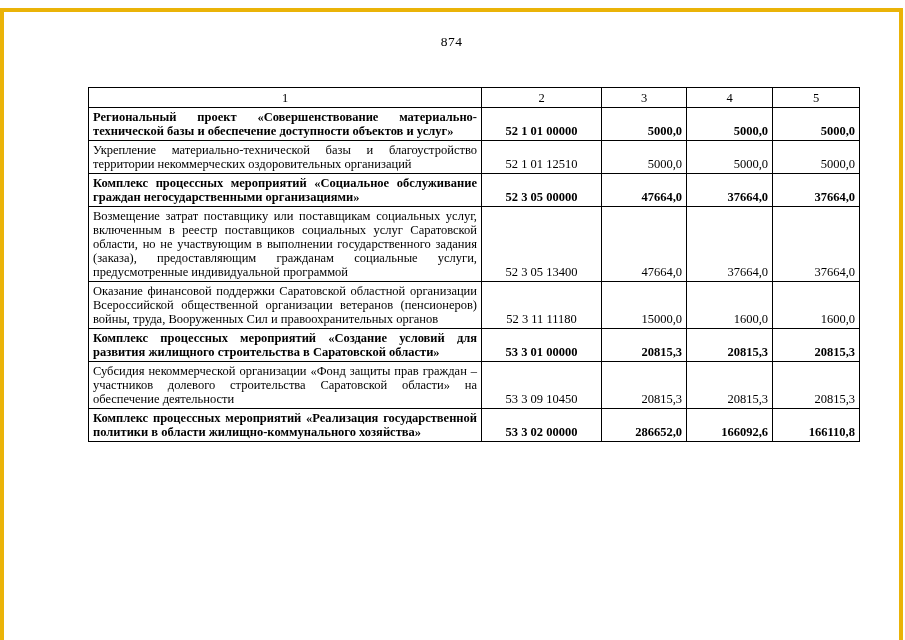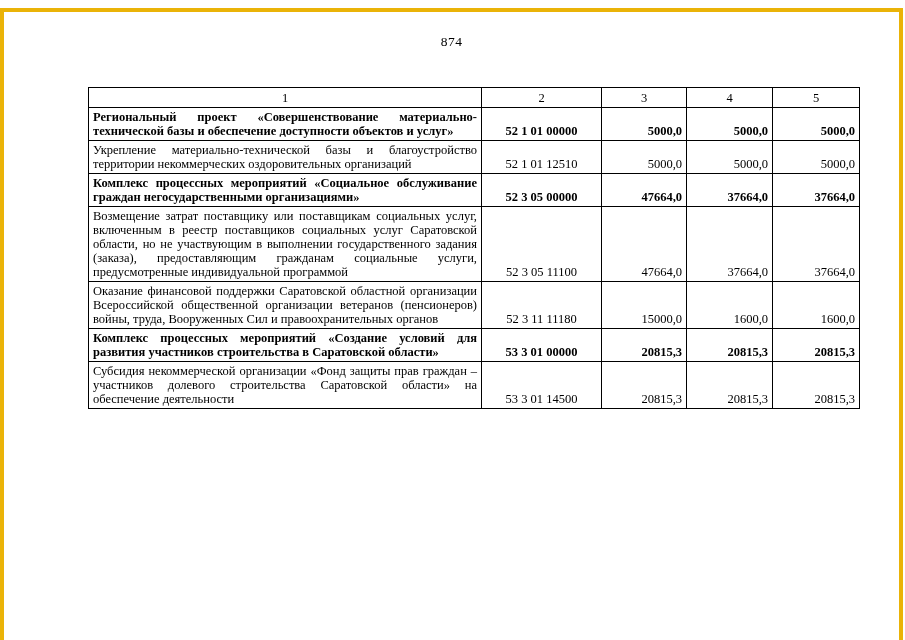--- a/index.html
+++ b/index.html
@@ -94,41 +94,48 @@
   </tr>
         <tr class="bold">
     <td class="c-name">Комплекс процессных мероприятий «Социальное обслуживание граждан негосударственными организациями»</td>
     <td class="c-code">52 3 05 00000</td>
     <td class="c-val">47664,0</td>
     <td class="c-val">37664,0</td>
     <td class="c-val">37664,0</td>
   </tr>
         <tr>
     <td class="c-name">Возмещение затрат поставщику или поставщикам социальных услуг, включенным в реестр поставщиков социальных услуг Саратовской области, но не участвующим в выполнении государственного задания (заказа), предоставляющим гражданам социальные услуги, предусмотренные индивидуальной программой</td>
-    <td class="c-code">52 3 05 11100</td>
+    <td class="c-code">52 3 05 13400</td>
     <td class="c-val">47664,0</td>
     <td class="c-val">37664,0</td>
     <td class="c-val">37664,0</td>
   </tr>
         <tr>
     <td class="c-name">Оказание финансовой поддержки Саратовской областной организации Всероссийской общественной организации ветеранов (пенсионеров) войны, труда, Вооруженных Сил и правоохранительных органов</td>
     <td class="c-code">52 3 11 11180</td>
     <td class="c-val">15000,0</td>
     <td class="c-val">1600,0</td>
     <td class="c-val">1600,0</td>
   </tr>
         <tr class="bold">
-    <td class="c-name">Комплекс процессных мероприятий «Создание условий для развития участников строительства в Саратовской области»</td>
+    <td class="c-name">Комплекс процессных мероприятий «Создание условий для развития жилищного строительства в Саратовской области»</td>
     <td class="c-code">53 3 01 00000</td>
     <td class="c-val">20815,3</td>
     <td class="c-val">20815,3</td>
     <td class="c-val">20815,3</td>
   </tr>
         <tr>
     <td class="c-name">Субсидия некоммерческой организации «Фонд защиты прав граждан – участников долевого строительства Саратовской области» на обеспечение деятельности</td>
-    <td class="c-code">53 3 01 14500</td>
+    <td class="c-code">53 3 09 10450</td>
     <td class="c-val">20815,3</td>
     <td class="c-val">20815,3</td>
     <td class="c-val">20815,3</td>
+  </tr>
+        <tr class="bold">
+    <td class="c-name">Комплекс процессных мероприятий «Реализация государственной политики в области жилищно-коммунального хозяйства»</td>
+    <td class="c-code">53 3 02 00000</td>
+    <td class="c-val">286652,0</td>
+    <td class="c-val">166092,6</td>
+    <td class="c-val">166110,8</td>
   </tr>
       </tbody>
   </table>
 </div>
 
 </body></html>

